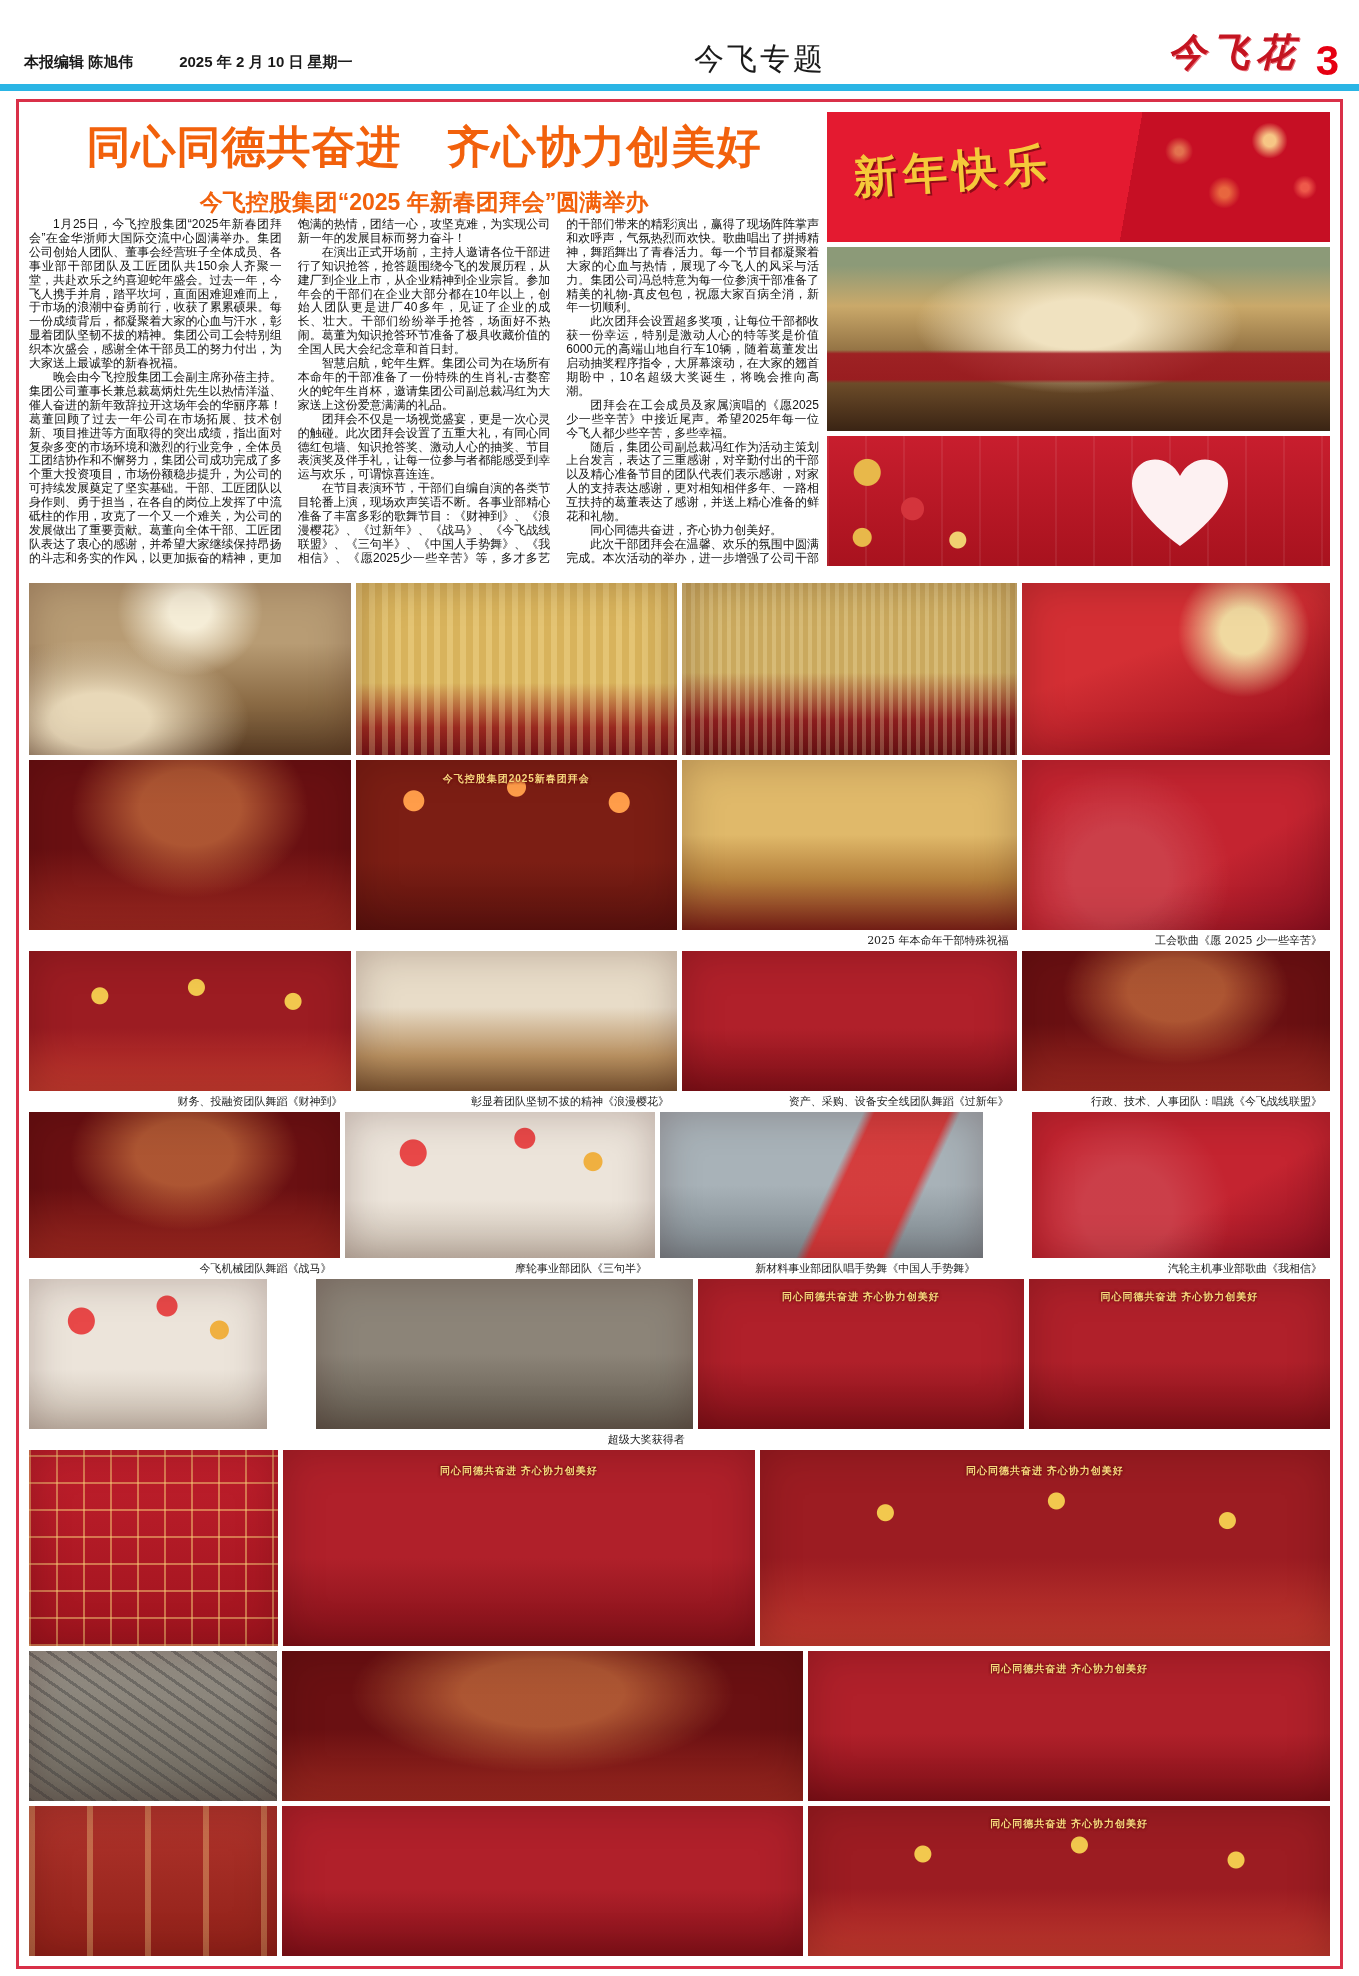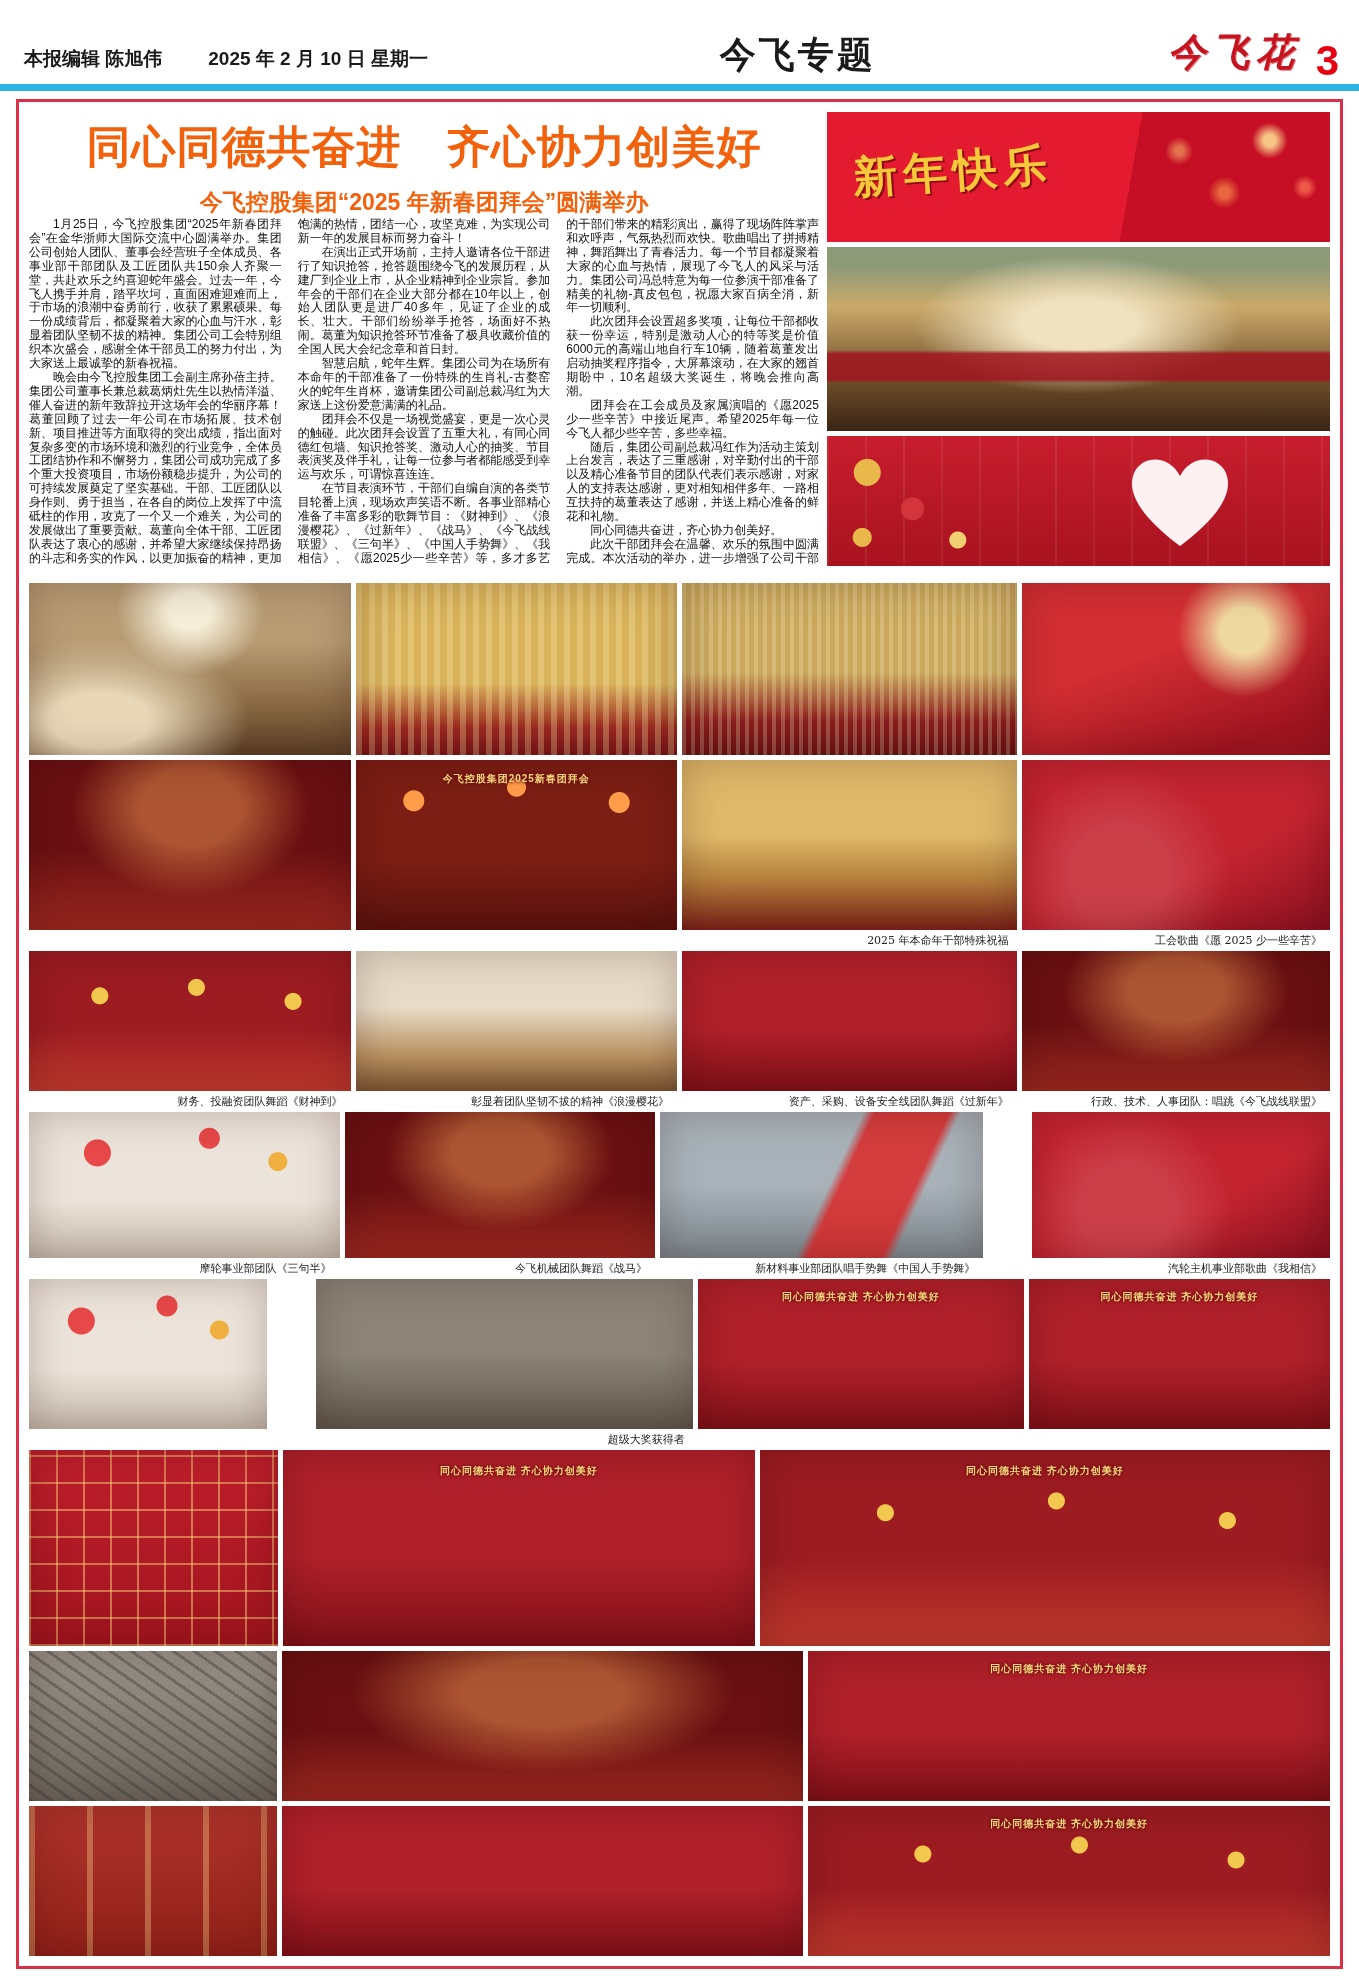--- a/index.html
+++ b/index.html
@@ -2,22 +2,22 @@
 <html><head>
 <meta charset="utf-8">
 <style>
   html,body{margin:0;padding:0;background:#ffffff;}
   body{width:1359px;font-family:"Liberation Sans","DejaVu Sans",sans-serif;color:#1a1a1a;}
   .page{width:1359px;position:relative;background:#fff;}
 
   
   .header{height:84px;display:flex;align-items:flex-end;justify-content:space-between;
           padding:0 20px 4px 24px;box-sizing:border-box;}
-  .header-left{display:flex;gap:46px;font-weight:bold;font-size:19px;padding-bottom:8px;white-space:nowrap;}
-  .section-title{font-size:36px;font-weight:700;letter-spacing:3px;padding-bottom:0px;}
+  .header-left{display:flex;gap:46px;font-weight:bold;font-size:15px;padding-bottom:8px;white-space:nowrap;}
+  .section-title{font-size:30px;font-weight:400;letter-spacing:3px;padding-bottom:0px;}
   .header-right{display:flex;align-items:flex-end;gap:16px;}
   .masthead{color:#c41420;font-size:38px;font-weight:bold;font-style:italic;
             font-family:"DejaVu Serif","Liberation Serif",serif;letter-spacing:6px;
             text-shadow:1px 1px 0 #e8707a;padding-bottom:2px;}
   .page-num{color:#e60012;font-size:42px;font-weight:900;line-height:0.9;}
   .cyan-rule{height:7px;background:#2ab5e5;}
 
   
   .content-box{margin:8px 16px 10px 16px;border:3px solid #d93048;padding:10px;box-sizing:border-box;}
 
@@ -220,26 +220,26 @@
             <div class="photo art-redgroup" style="height: 140px;"></div>
             <div class="photo-caption">资产、采购、设备安全线团队舞蹈《过新年》</div>
           </div>
           <div class="grid-cell" style="flex: 2.35 1 0px;">
             <div class="photo art-stagewide" style="height: 140px;"></div>
             <div class="photo-caption">行政、技术、人事团队：唱跳《今飞战线联盟》</div>
           </div>
         </div>
         <div class="grid-row">
           <div class="grid-cell" style="flex: 2.45 1 0px;">
+            <div class="photo art-stagewide" style="height: 146px;"></div>
+            <div class="photo-caption">今飞机械团队舞蹈《战马》</div>
+          </div>
+          <div class="grid-cell" style="flex: 2.45 1 0px;">
             <div class="photo art-lightparty" style="height: 146px;"></div>
             <div class="photo-caption">摩轮事业部团队《三句半》</div>
-          </div>
-          <div class="grid-cell" style="flex: 2.45 1 0px;">
-            <div class="photo art-stagewide" style="height: 146px;"></div>
-            <div class="photo-caption">今飞机械团队舞蹈《战马》</div>
           </div>
           <div class="grid-cell" style="flex: 2.55 1 0px;">
             <div class="photo art-flag" style="height: 146px;"></div>
             <div class="photo-caption">新材料事业部团队唱手势舞《中国人手势舞》</div>
           </div>
           <div class="grid-cell" style="flex: 2.35 1 0px; padding-left: 44px;">
             <div class="photo art-union" style="height: 146px;"></div>
             <div class="photo-caption">汽轮主机事业部歌曲《我相信》</div>
           </div>
         </div>

